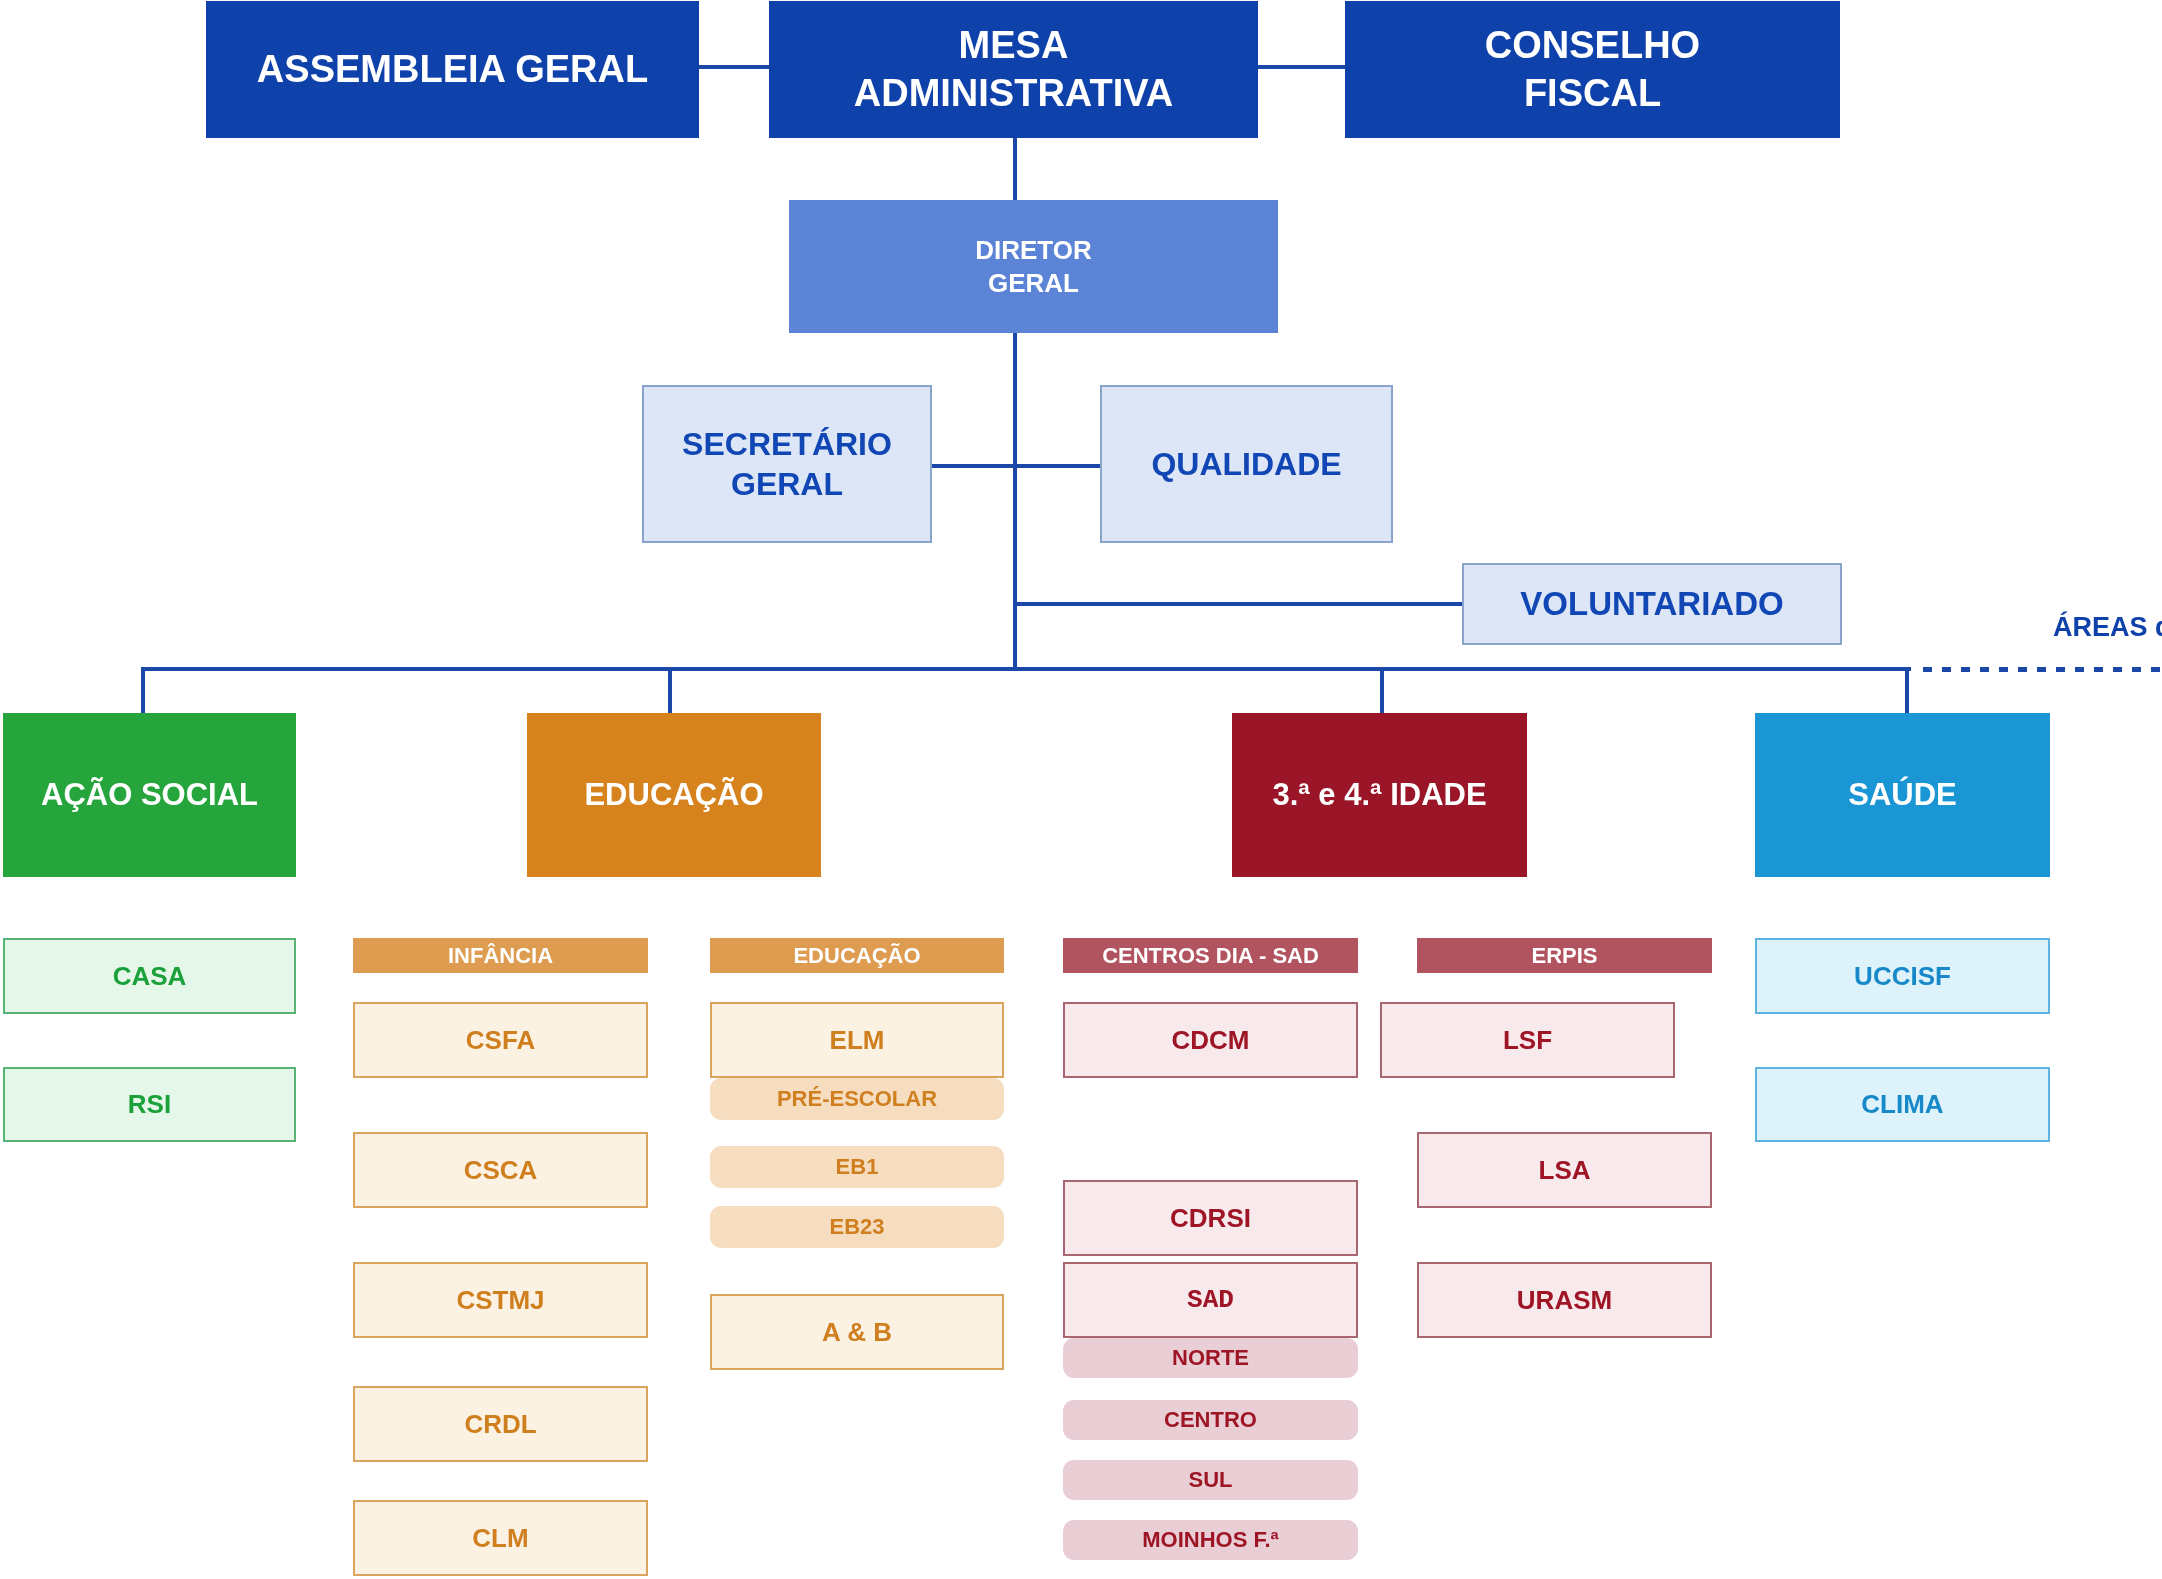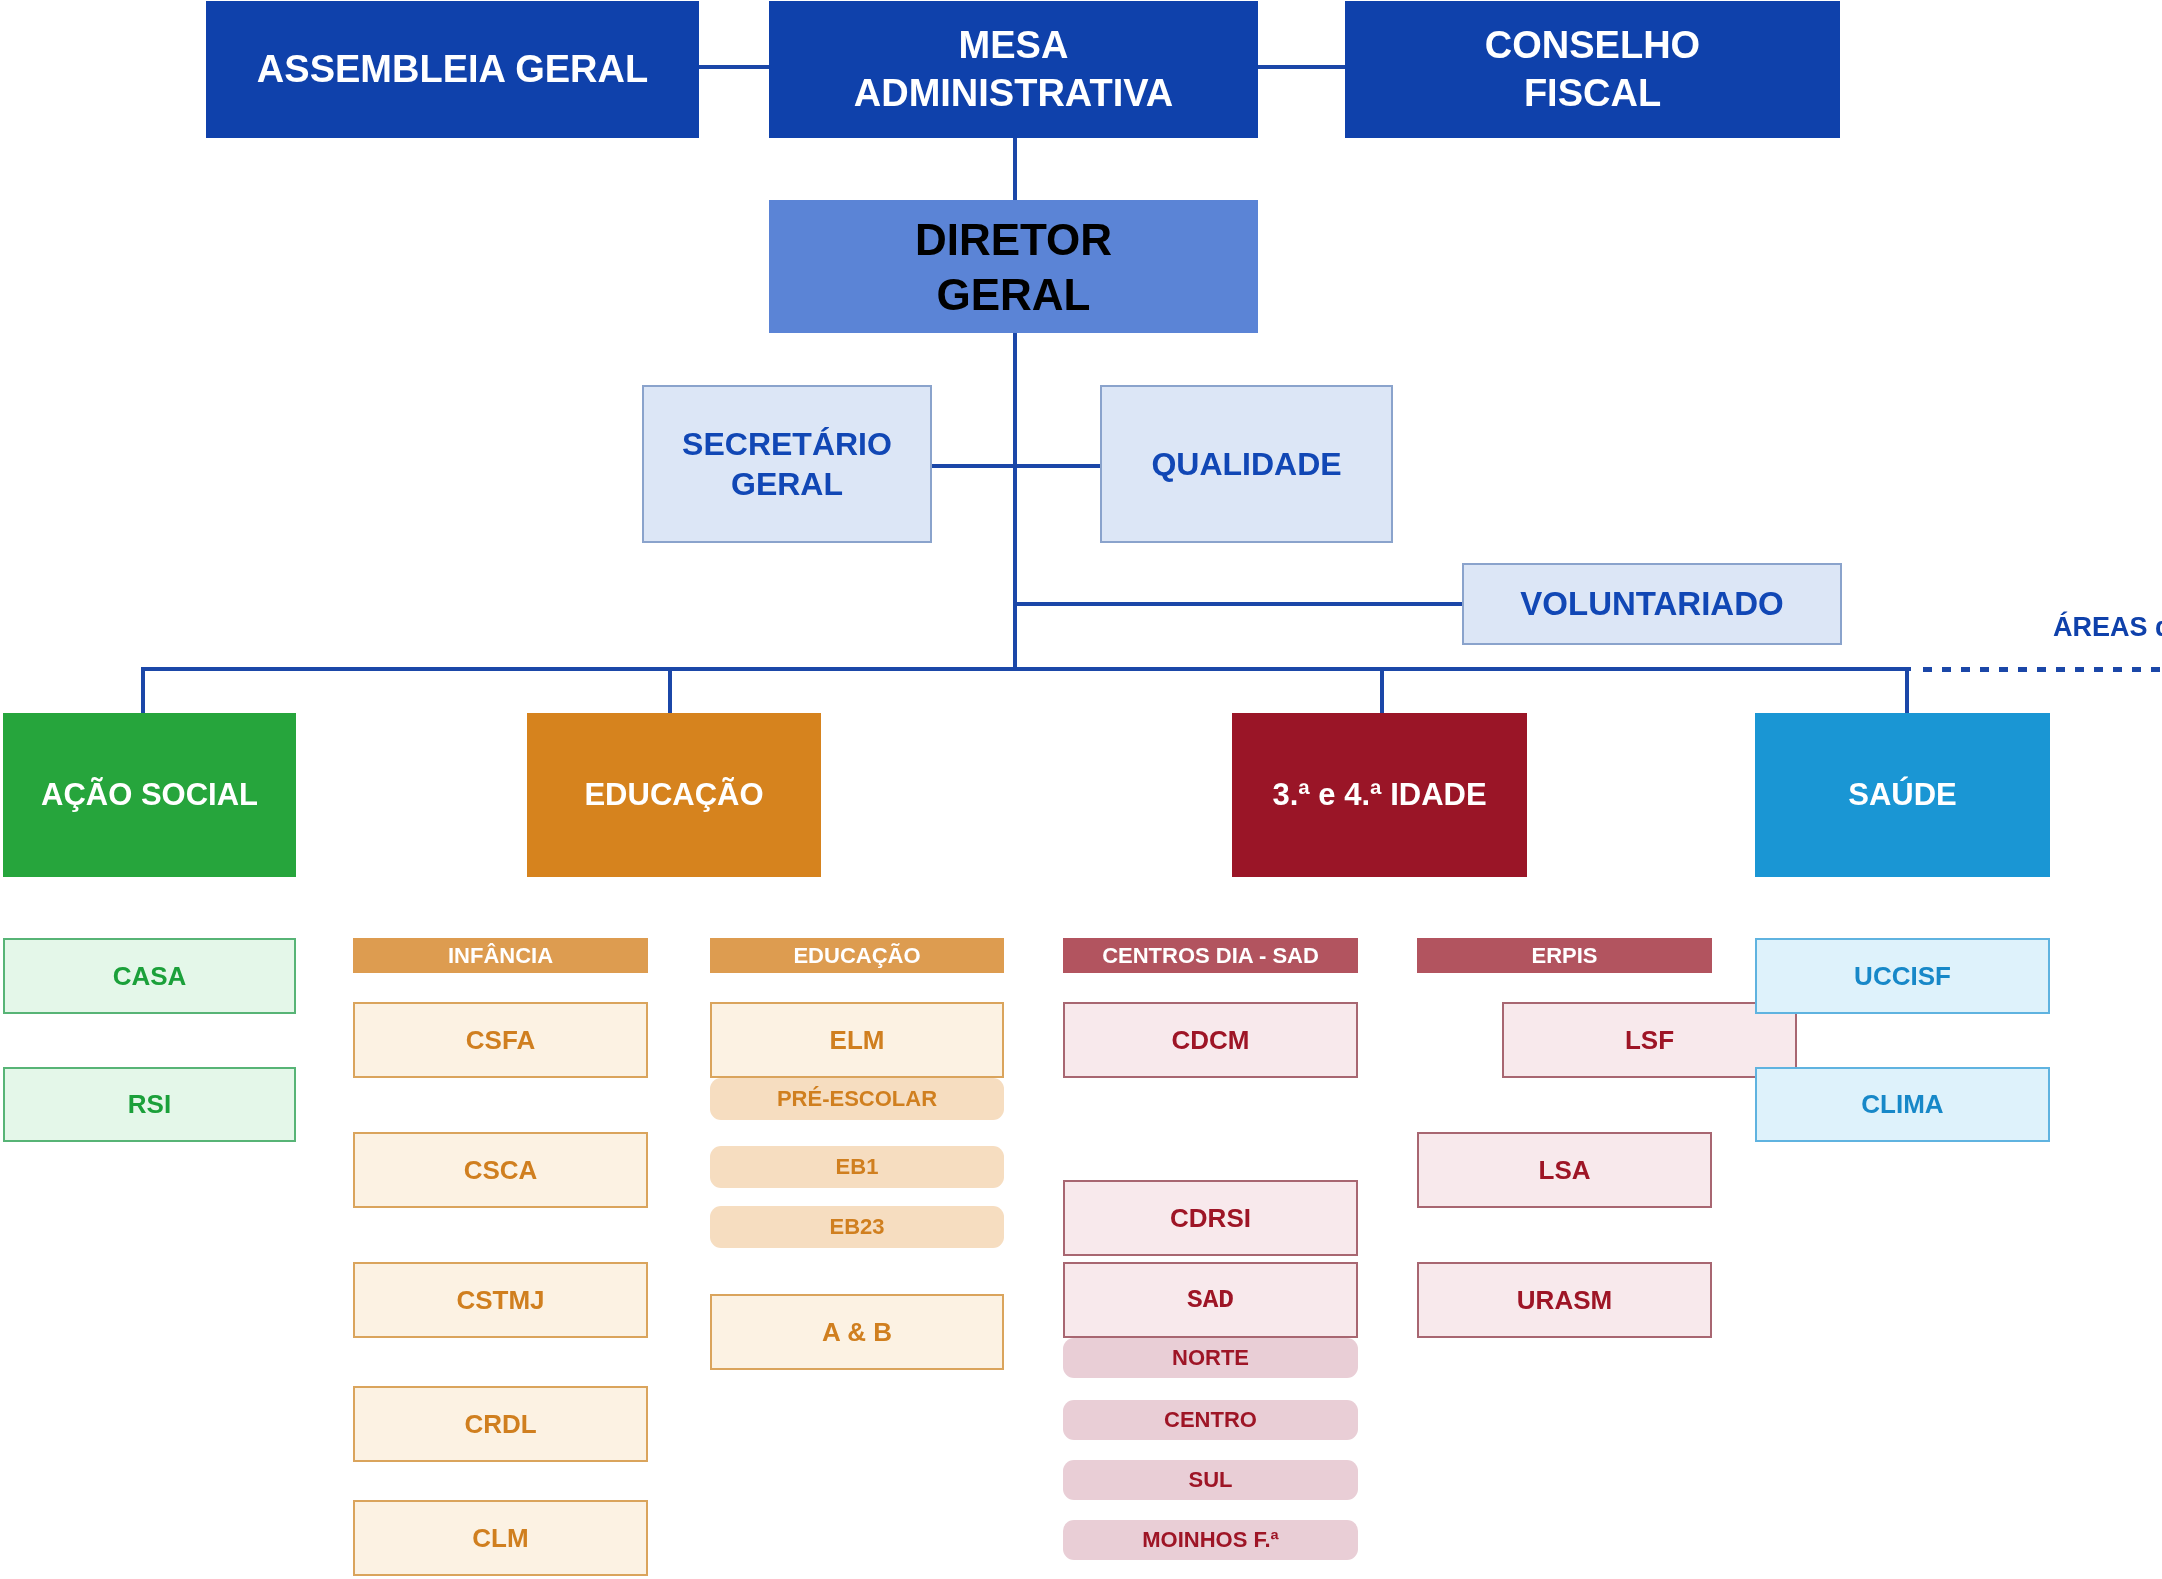--- a/index.html
+++ b/index.html
@@ -25,21 +25,21 @@
     white-space: pre-line;
     line-height: 1.25;
   }
   .line { position: absolute; background: #1b47a8; }
   .dotted {
     position: absolute; height: 5px;
     background: repeating-linear-gradient(90deg, #1b47a8 0 9px, transparent 9px 19px);
   }
   
   .navy  { background: #0f41ab; color: #ffffff; font-size: 38px; }
-  .mblue { background: #5b84d6; color: #000000; font-size: 44px; }
+  .mblue { background: #5b84d6; color: #ffffff; font-size: 26px; margin-left: 20px; }
   .pale  { background: #dce6f6; border: 2px solid #8aa3cc; color: #1147b5; font-size: 32px; }
   
   .cat   { color: #ffffff; font-size: 31px; }
   .cat-green  { background: #26a53c; }
   .cat-orange { background: #d6831e; }
   .cat-red    { background: #9a1527; }
   .cat-sky    { background: #1a96d4; }
   
   .sub { font-size: 26px; border: 2px solid; }
   .sub-green  { background: #e4f7e9; border-color: #57b476; color: #1ba03a; }
@@ -121,20 +121,20 @@
   <div class="box hdr hdr-red" style="left:1063px; top:938px; width:295px; height:35px;">CENTROS DIA - SAD</div>
   <div class="box sub sub-red" style="left:1063px; top:1002px; width:295px; height:76px;">CDCM</div>
   <div class="box sub sub-red" style="left:1063px; top:1132px; width:295px; height:76px;margin-top:48px;">CDRSI</div>
   <div class="box sub sub-red" style="left:1063px; top:1262px; width:295px; height:76px;font-family:Liberation Mono, monospace;">SAD</div>
   <div class="box strip strip-red" style="left:1063px; top:1338px; width:295px; height:40px;">NORTE</div>
   <div class="box strip strip-red" style="left:1063px; top:1400px; width:295px; height:40px;">CENTRO</div>
   <div class="box strip strip-red" style="left:1063px; top:1460px; width:295px; height:40px;">SUL</div>
   <div class="box strip strip-red" style="left:1063px; top:1520px; width:295px; height:40px;">MOINHOS F.ª</div>
 
   <div class="box hdr hdr-red" style="left:1417px; top:938px; width:295px; height:35px;">ERPIS</div>
-  <div class="box sub sub-red" style="left:1502px; top:1002px; width:295px; height:76px;">LSF</div>
+  <div class="box sub sub-red" style="left:1380px; top:1002px; width:295px; height:76px;">LSF</div>
   <div class="box sub sub-red" style="left:1417px; top:1132px; width:295px; height:76px;">LSA</div>
   <div class="box sub sub-red" style="left:1417px; top:1262px; width:295px; height:76px;">URASM</div>
 
   <div class="box sub sub-sky" style="left:1755px; top:938px; width:295px; height:76px;">UCCISF</div>
   <div class="box sub sub-sky" style="left:1755px; top:1067px; width:295px; height:75px;">CLIMA</div>
 
 </div>
 
 </body></html>

